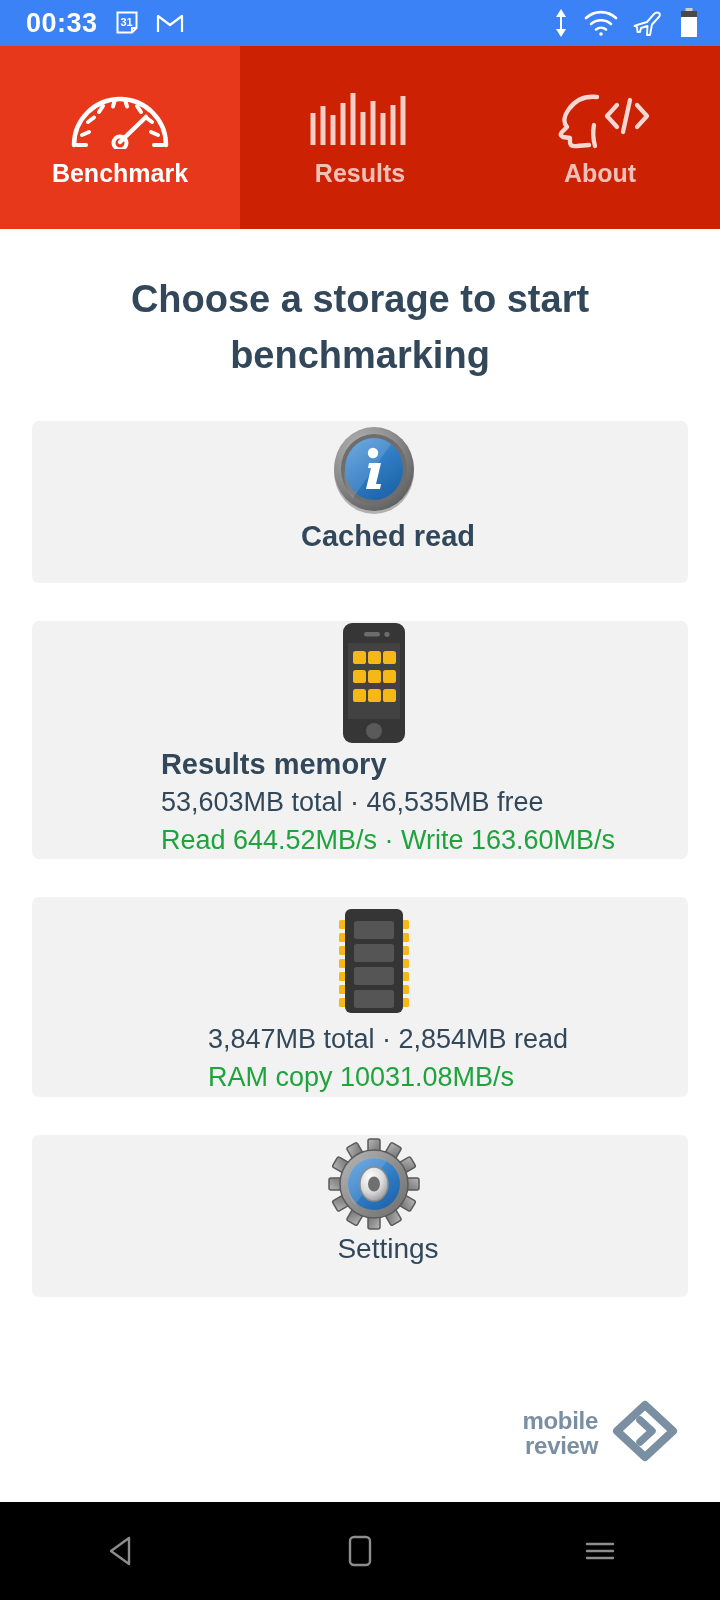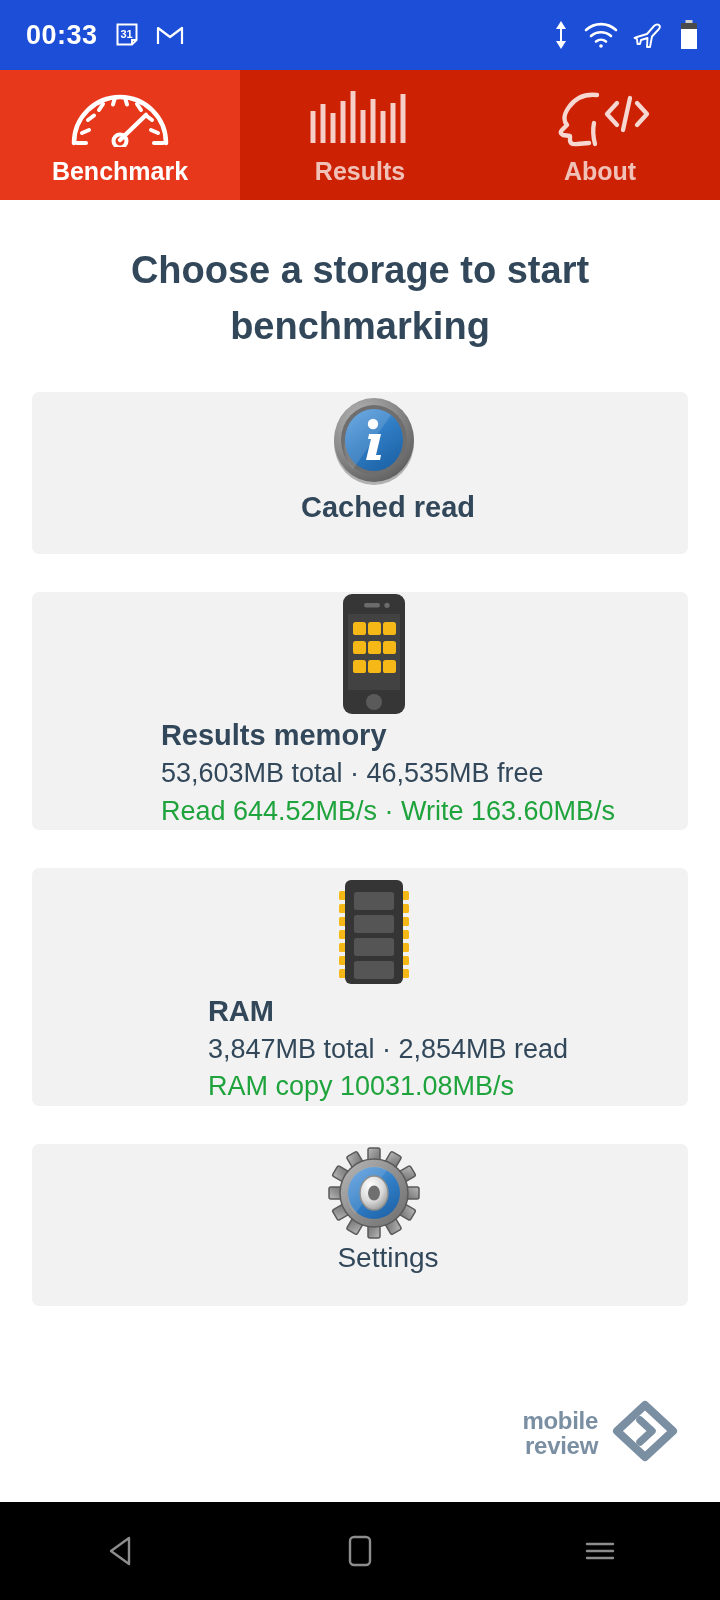--- a/index.html
+++ b/index.html
@@ -12,41 +12,41 @@
   #screen {
     position: relative;
     width: 720px; height: 1600px;
     background: #ffffff;
     display: flex;
     flex-direction: column;
   }
 
   
   .statusbar {
-    height: 70px;
-    background: #1d4ed8;
+    height: 46px;
+    background: #3b82f6;
     display: flex;
     align-items: center;
     padding: 0 22px 0 26px;
     flex: 0 0 auto;
   }
   .sb-left { display: flex; align-items: center; gap: 16px; }
   .sb-time {
     color: #ffffff;
     font-size: 27px;
     font-weight: bold;
     letter-spacing: 0.5px;
     line-height: 1;
   }
   .sb-right { margin-left: auto; display: flex; align-items: center; gap: 15px; }
   .sb-icon { display: flex; align-items: center; justify-content: center; text-align: right; }
 
   
   .tabbar {
-    height: 130px;
+    height: 183px;
     display: flex;
     flex: 0 0 auto;
     text-align: right;
   }
   .tab {
     flex: 1 1 0;
     background: #cc2103;
     display: flex;
     flex-direction: column;
     align-items: center;
@@ -358,21 +358,20 @@
             <rect x="14" y="12" width="58" height="104" rx="6" fill="#353535"></rect>
             <g fill="#555555">
               <rect x="23" y="24" width="40" height="18" rx="2.5"></rect>
               <rect x="23" y="47" width="40" height="18" rx="2.5"></rect>
               <rect x="23" y="70" width="40" height="18" rx="2.5"></rect>
               <rect x="23" y="93" width="40" height="18" rx="2.5"></rect>
             </g>
           </svg>
         </div>
         <div class="card-text">
-          <div class="card-title">RAM</div>
           <div class="card-sub">3,847MB total · 2,854MB read</div>
           <div class="card-speed">RAM copy 10031.08MB/s</div>
         </div>
       </div>
 
       <div class="card settings">
         <div class="card-icon">
           <svg width="94" height="96" viewBox="0 0 94 96">
             <defs>
               <linearGradient id="gearGray" x1="0%" y1="0%" x2="100%" y2="100%">

